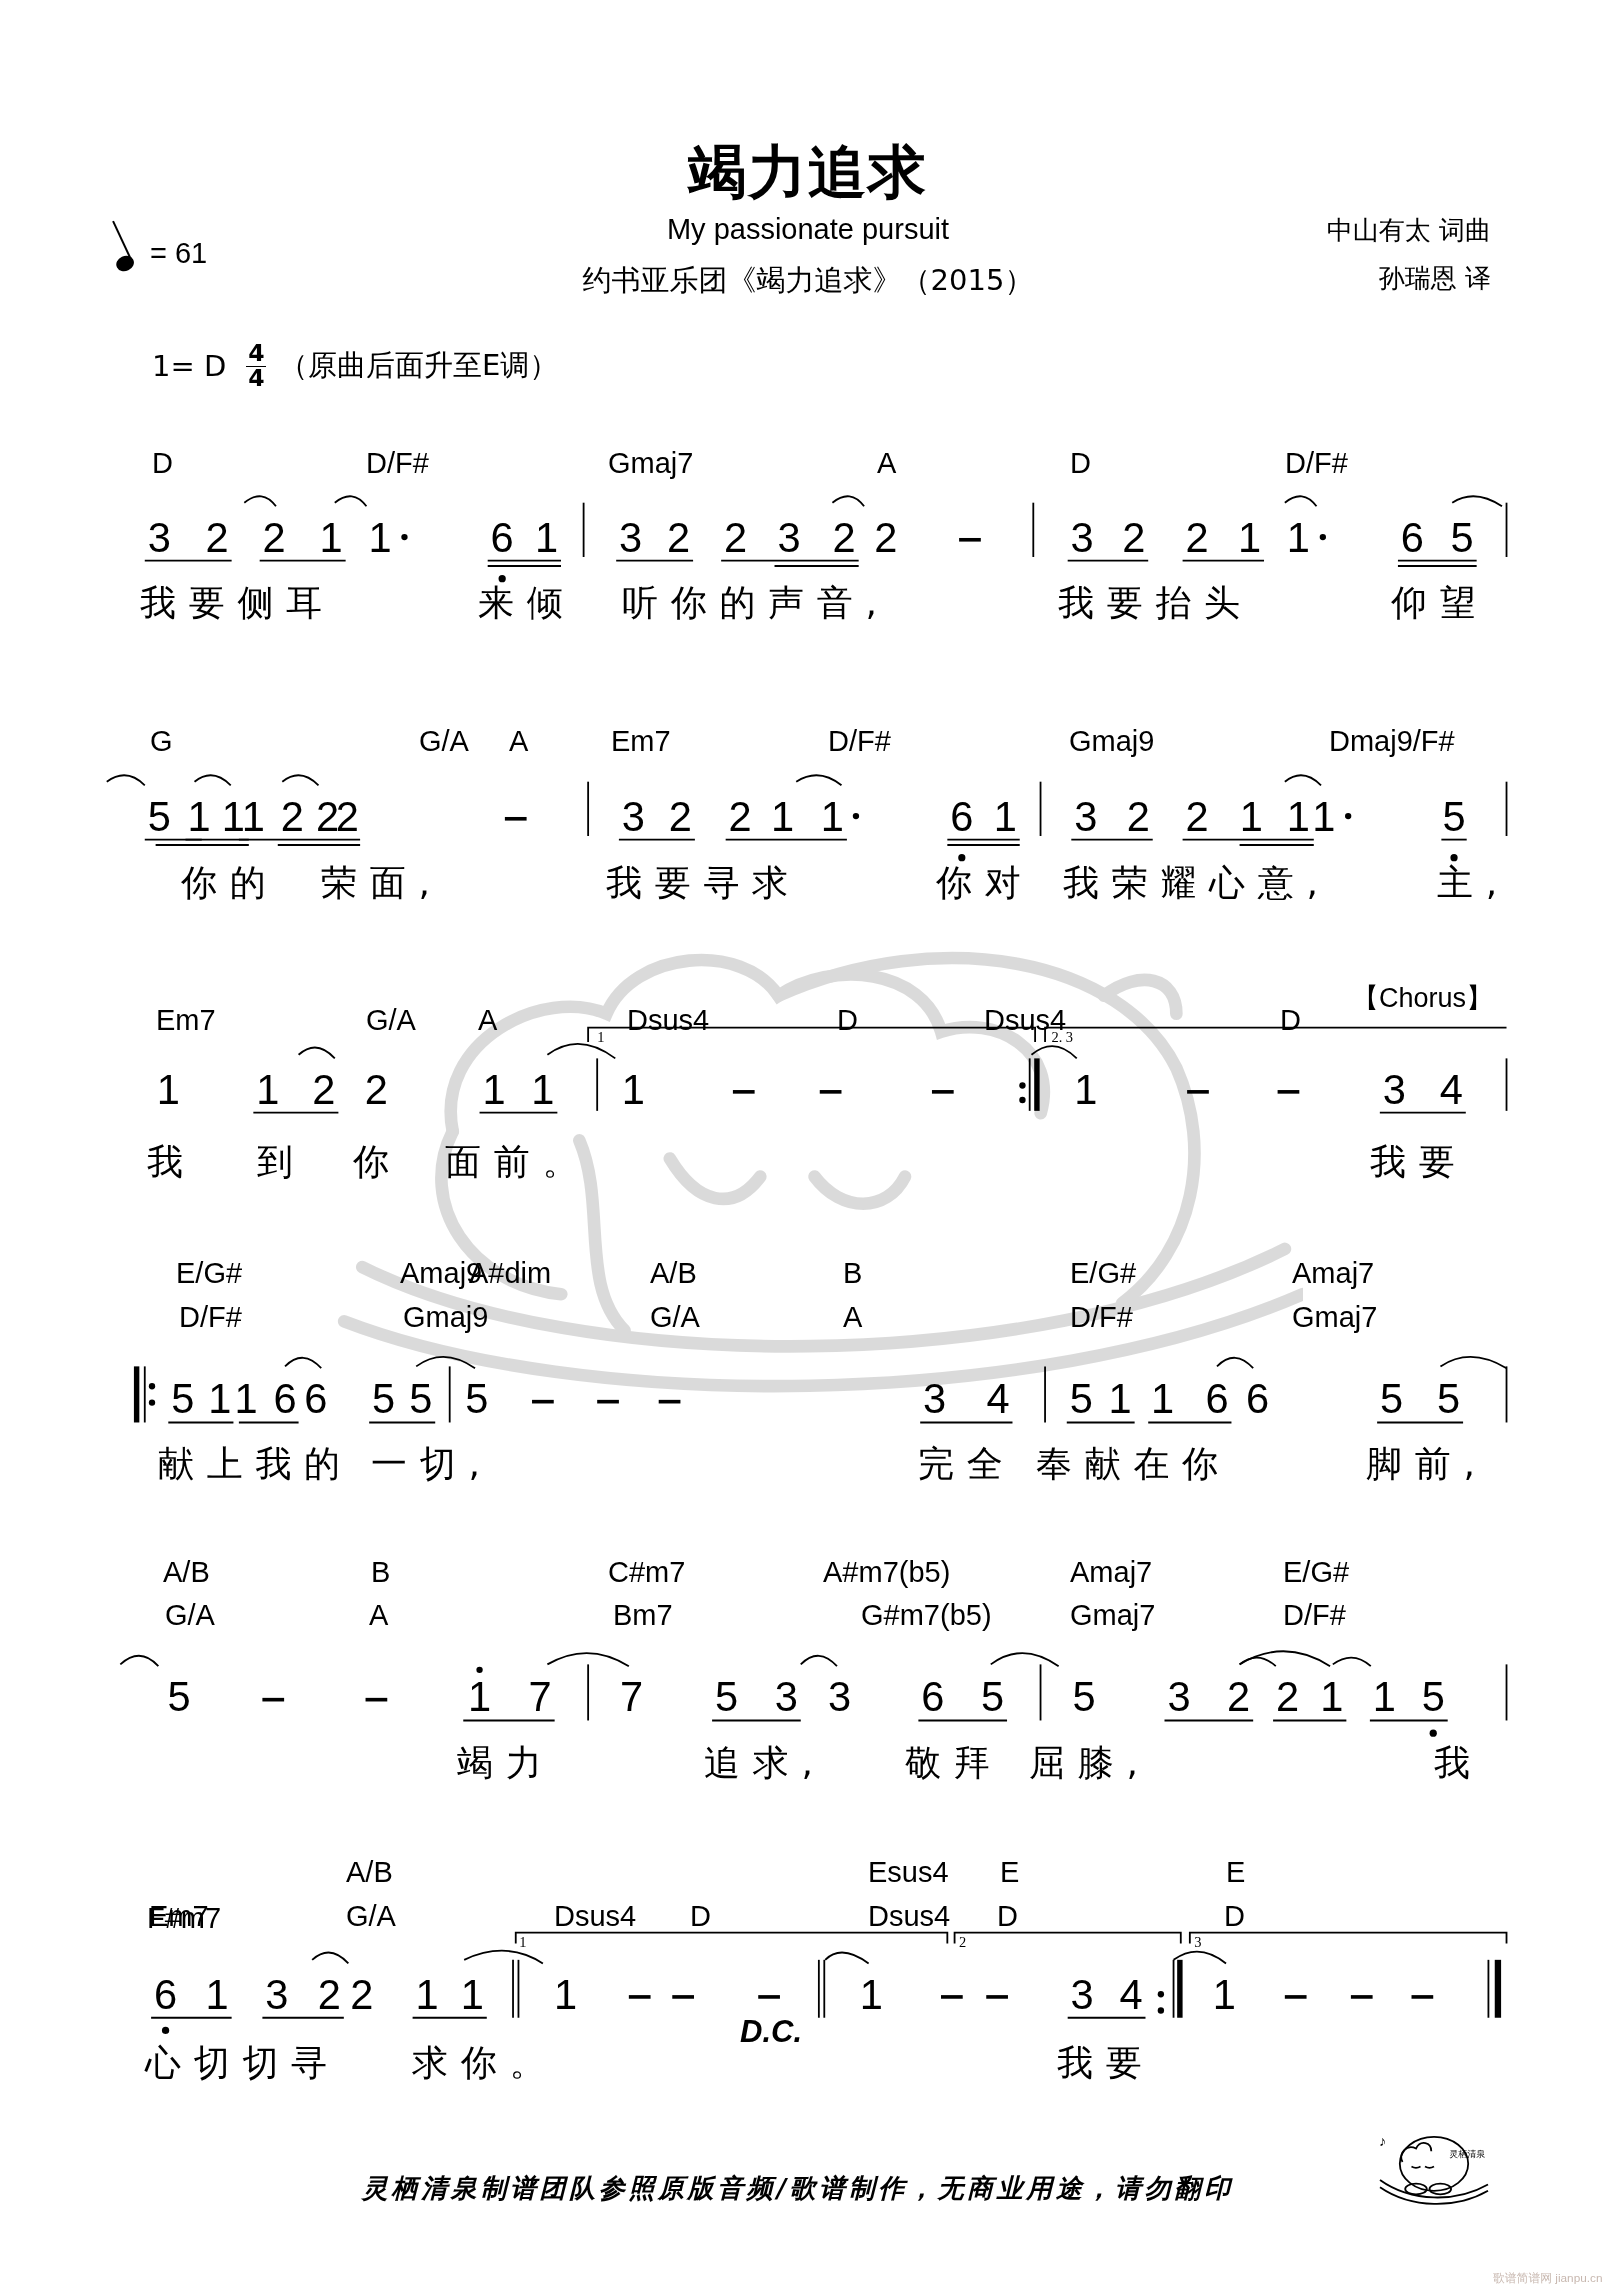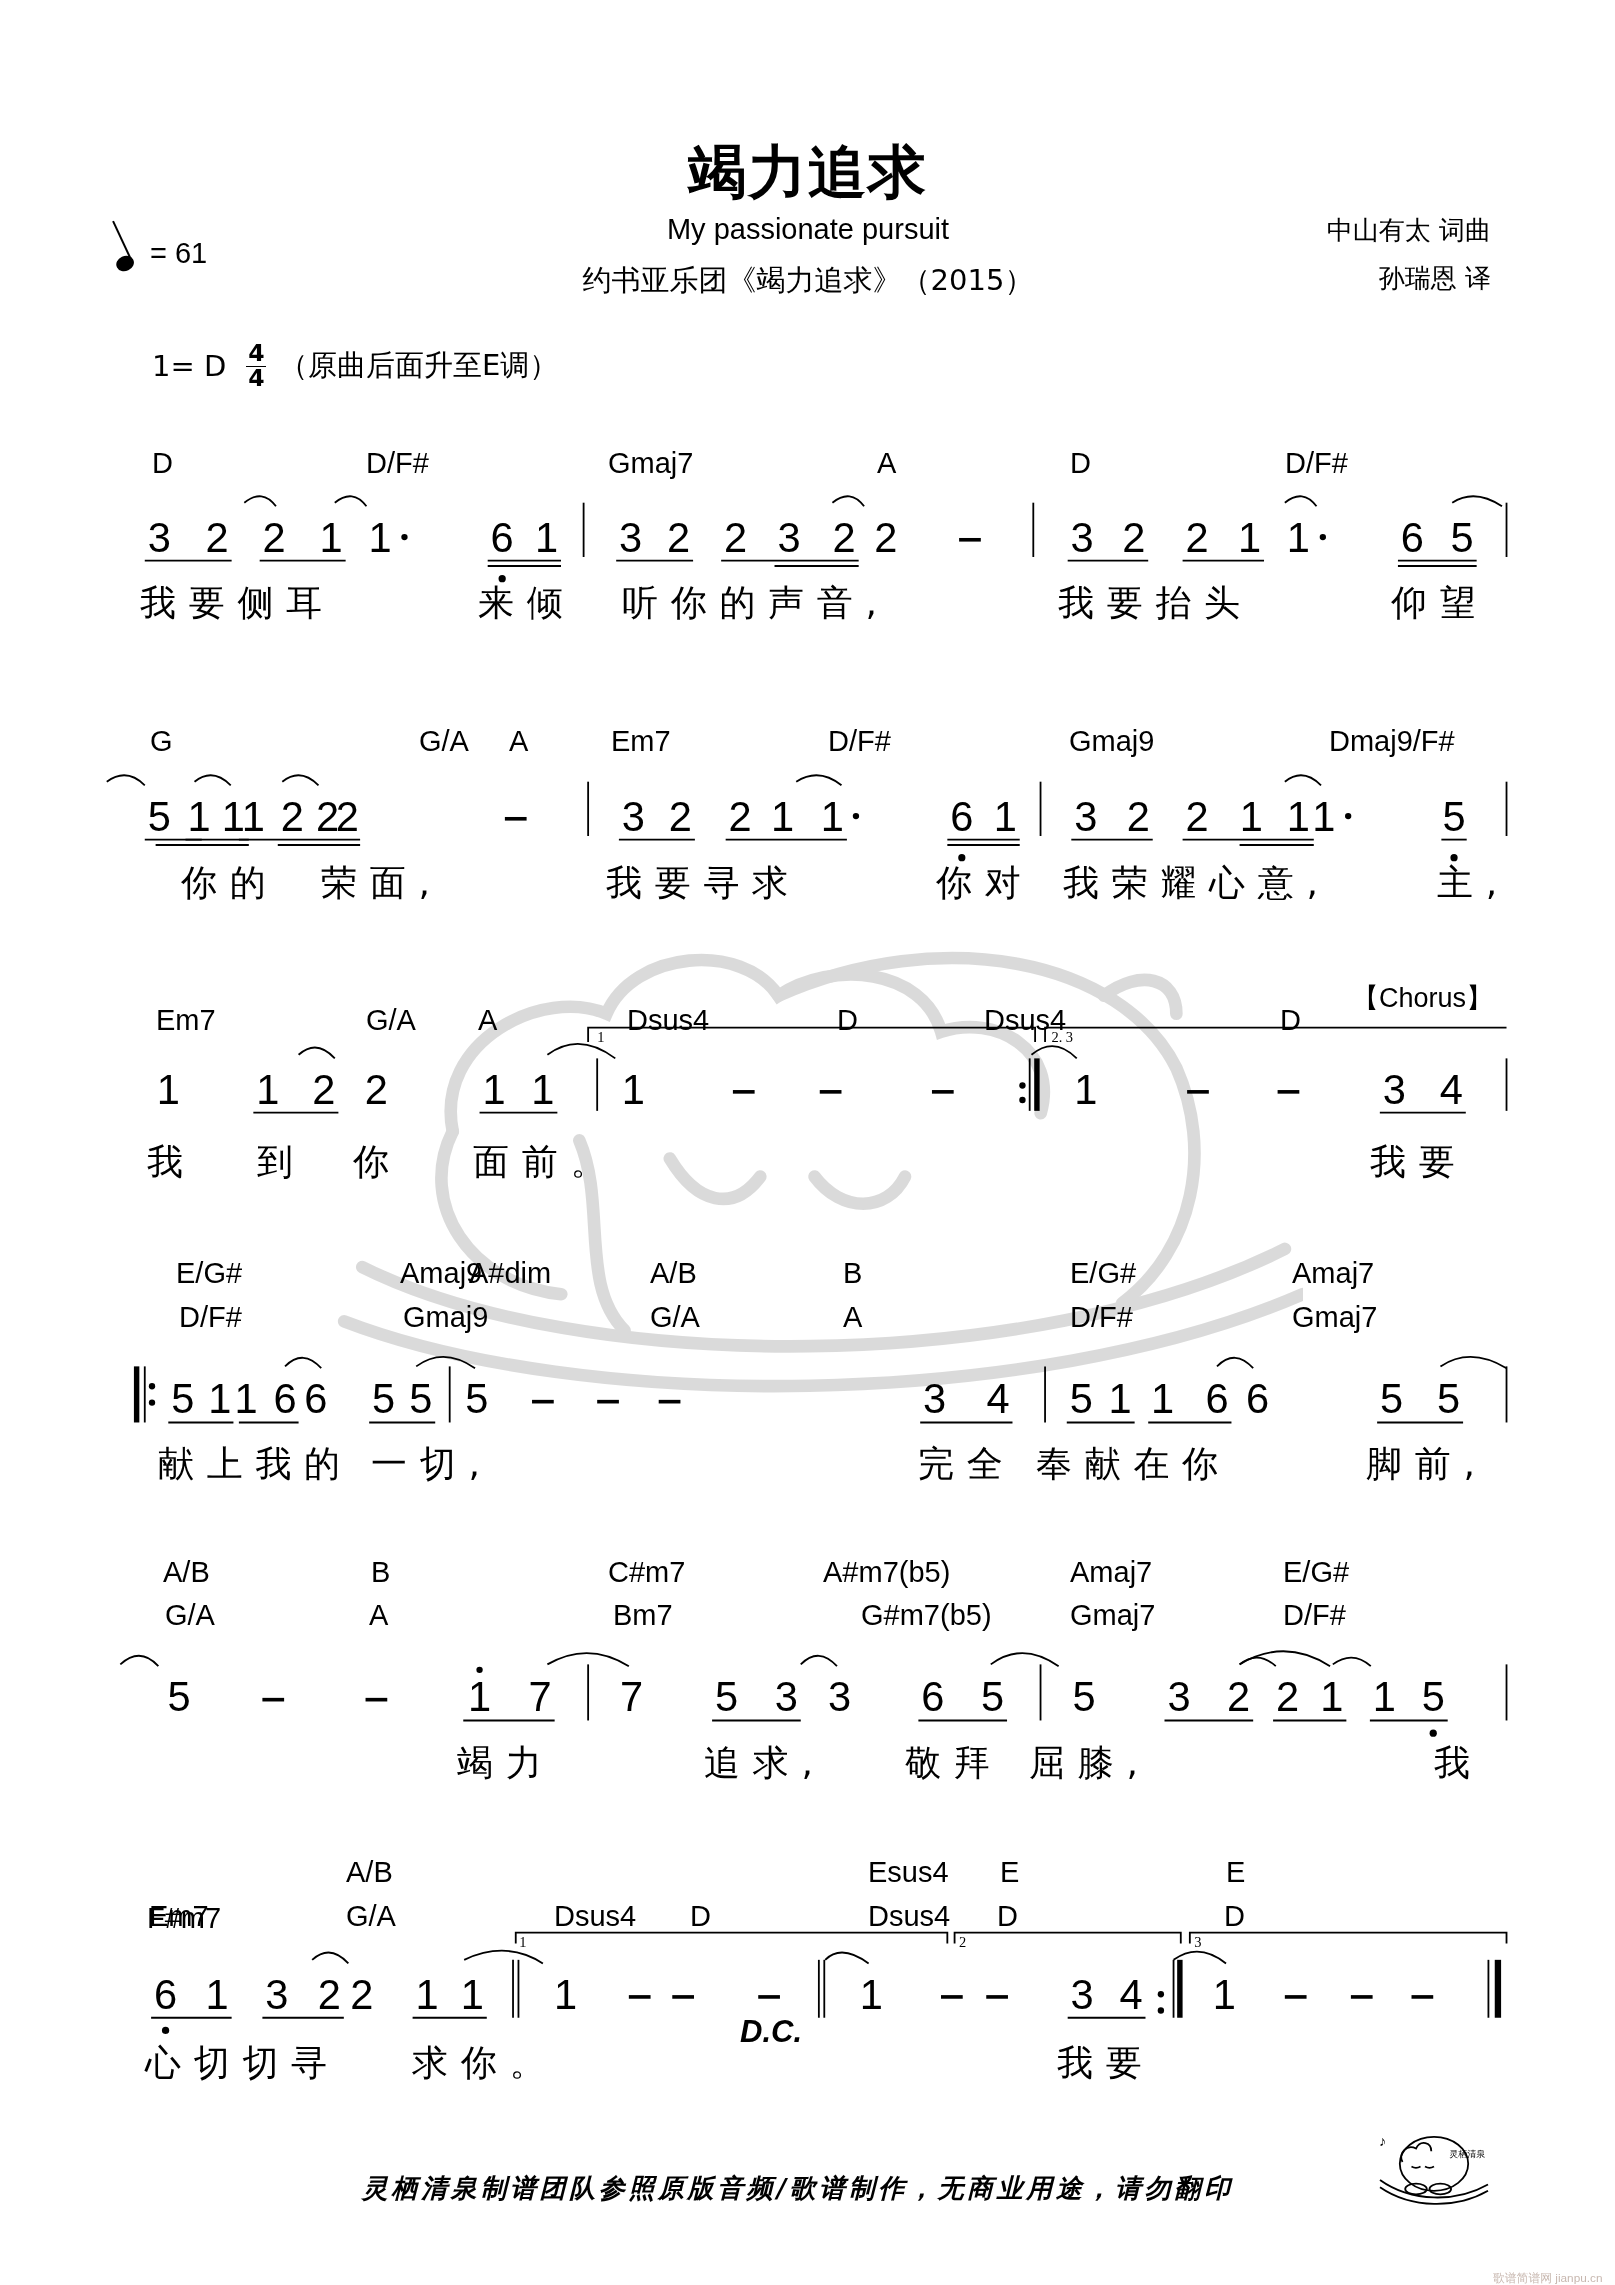--- a/index.html
+++ b/index.html
@@ -244,21 +244,21 @@
         <line x1="1665" y1="50" x2="1665" y2="108"></line>
       <path d="M330 46 Q 350 28 370 50" fill="none"></path>
       <path d="M605 46 Q 640 20 680 50" fill="none"></path>
       <path d="M1140 46 Q 1165 25 1190 50" fill="none"></path>
     </g>
     <rect x="1143" y="50" width="6" height="58"></rect>
   </svg>
   <span class="abs lyric" style="left:147px;top:1138px;">我</span>
   <span class="abs lyric" style="left:257px;top:1138px;">到</span>
   <span class="abs lyric" style="left:353px;top:1138px;">你</span>
-  <span class="abs lyric" style="left:445px;top:1138px;margin-left:28px;">面前。</span>
+  <span class="abs lyric" style="left:445px;top:1138px;">面前。</span>
   <span class="abs lyric" style="left:1370px;top:1138px;">我要</span>
 </div>
 
 <div class="abs" style="left:0;top:0;width:1616px;height:0;">
   <span class="abs chord" style="left:176px;top:1257px;">E/G#</span>
   <span class="abs chord" style="left:400px;top:1257px;">Amaj9</span>
   <span class="abs chord" style="left:469px;top:1257px;">A#dim</span>
   <span class="abs chord" style="left:650px;top:1257px;">A/B</span>
   <span class="abs chord" style="left:843px;top:1257px;">B</span>
   <span class="abs chord" style="left:1070px;top:1257px;">E/G#</span>

